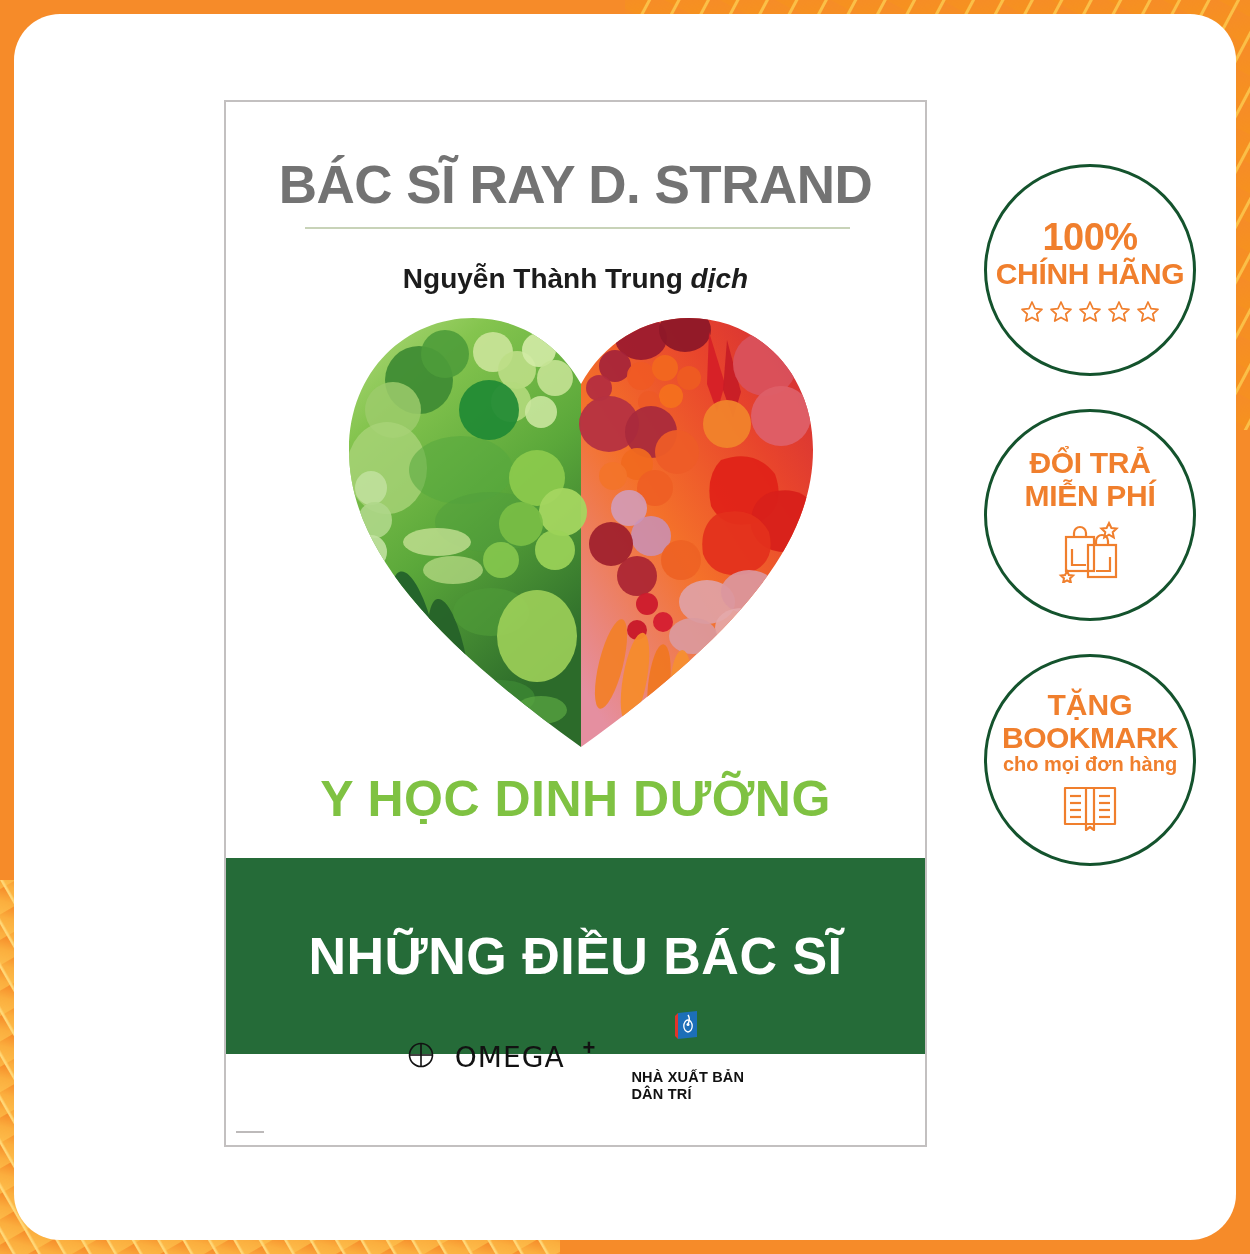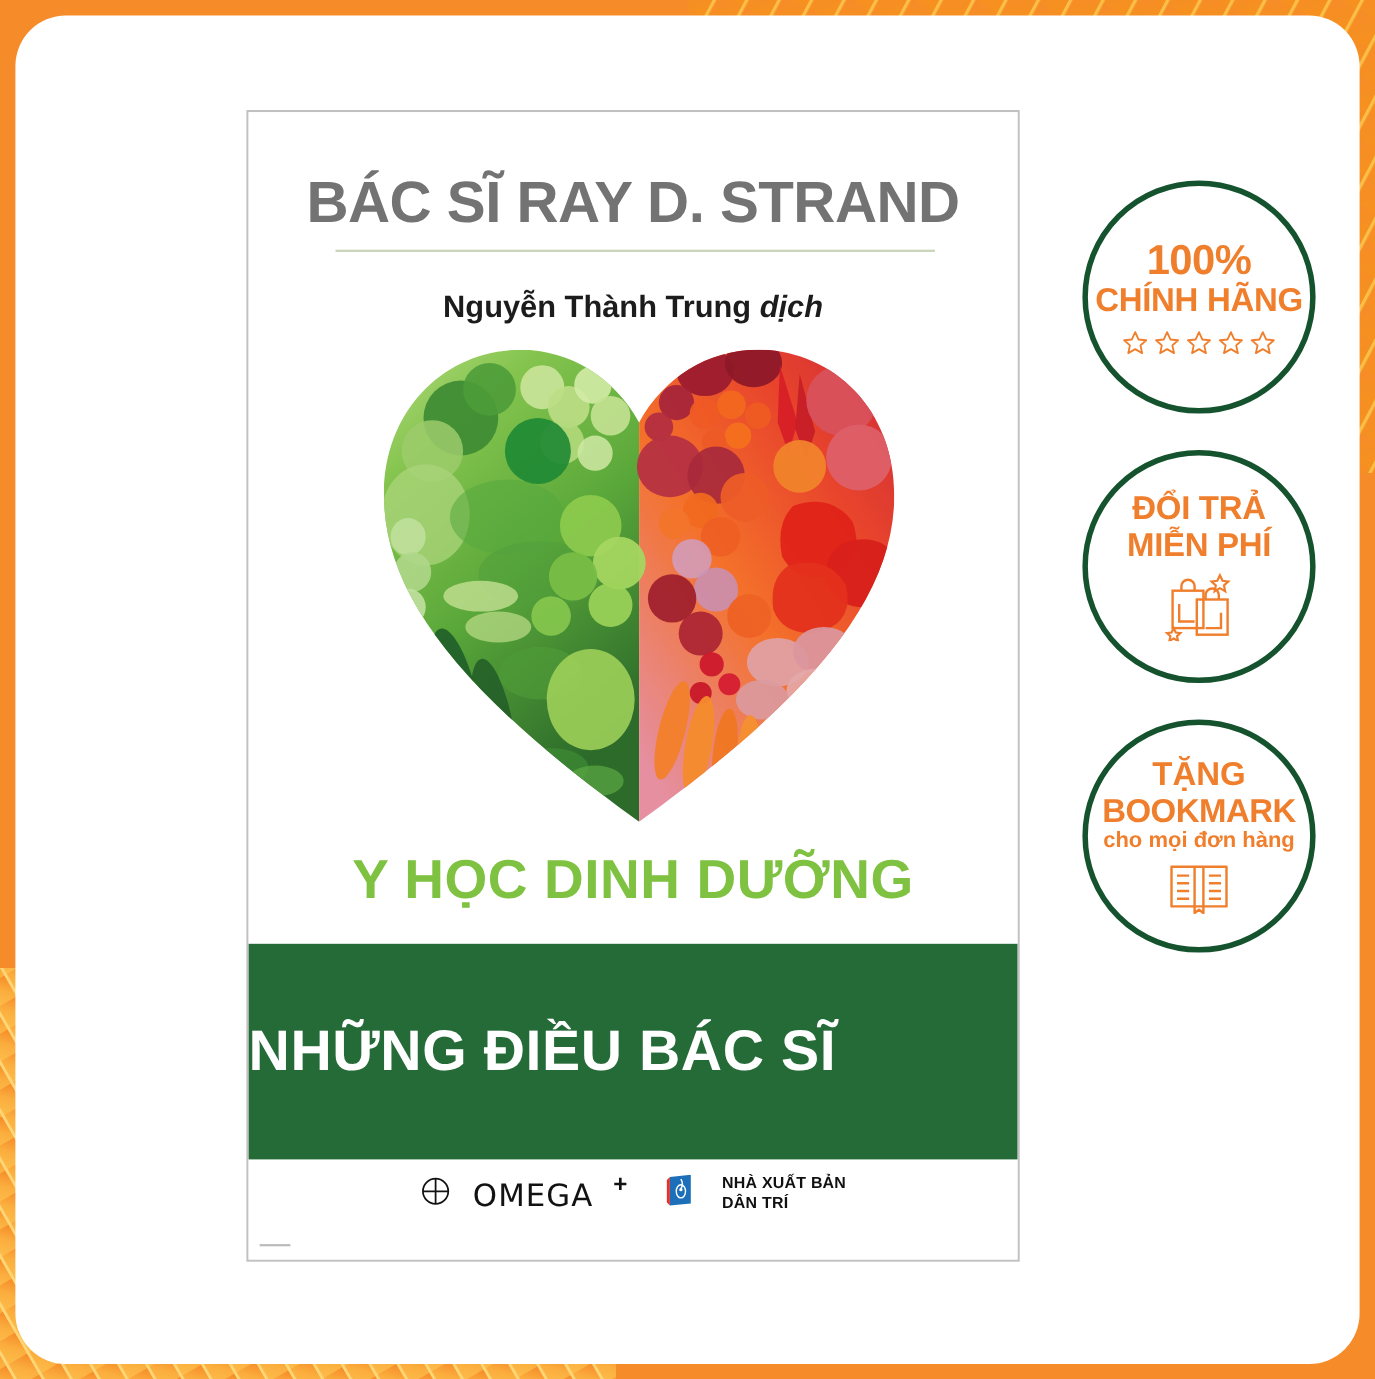--- a/index.html
+++ b/index.html
@@ -115,21 +115,21 @@
   }
   .green-band {
     position: absolute;
     left: 0;
     top: 756px;
     width: 699px;
     height: 196px;
     background: #256B38;
     display: flex;
     flex-direction: column;
-    align-items: flex-start;
+    align-items: center;
     justify-content: center;
     gap: 6px;
   }
   .band-line {
     color: #ffffff;
     font-size: 52px;
     font-weight: bold;
     line-height: 1.08;
     letter-spacing: 0.5px;
     white-space: nowrap;
@@ -167,20 +167,21 @@
     color: #121212;
     line-height: 1;
     position: relative;
     top: -9px;
     left: -2px;
   }
   .dantri {
     display: flex;
     align-items: center;
     gap: 24px;
+    flex-direction: column;
   }
   .dantri-text {
     display: flex;
     flex-direction: column;
     line-height: 1.18;
   }
   .dantri-text span {
     font-size: 14.5px;
     font-weight: bold;
     color: #111111;
@@ -193,21 +194,21 @@
     position: absolute;
     left: 984px;
     top: 164px;
     width: 212px;
     z-index: 6;
   }
   .badge {
     position: relative;
     width: 212px;
     height: 212px;
-    border: 5px solid #14532d;
+    border: 3px solid #14532d;
     border-radius: 50%;
     display: flex;
     flex-direction: column;
     align-items: center;
     justify-content: center;
     margin-bottom: 33px;
     background: transparent;
   }
   .badge-line {
     color: #F07F2D;

